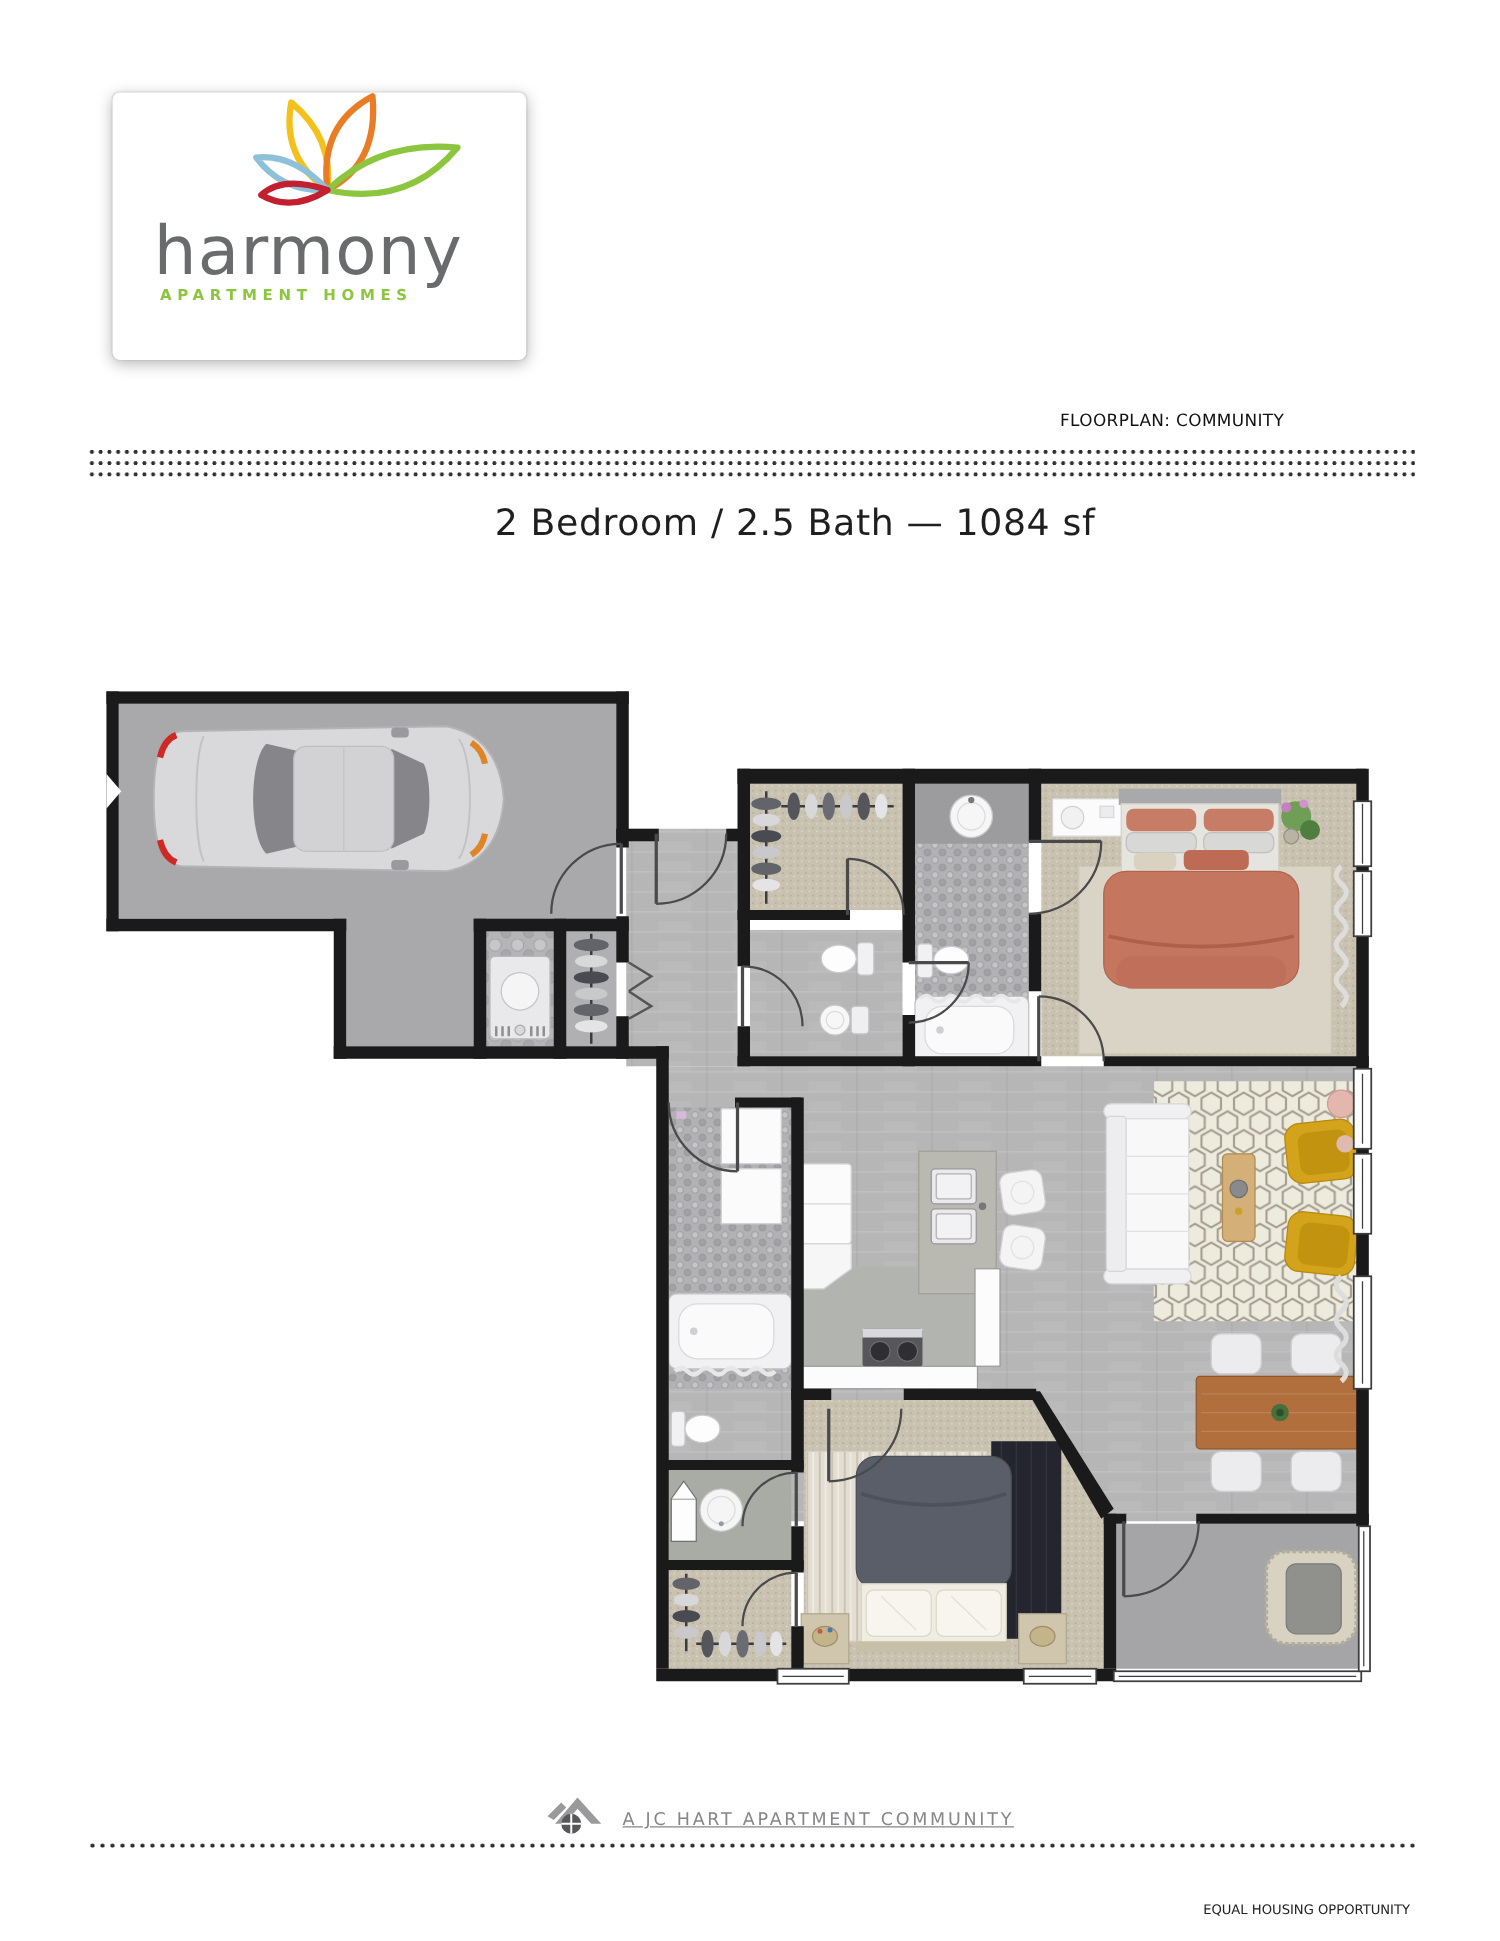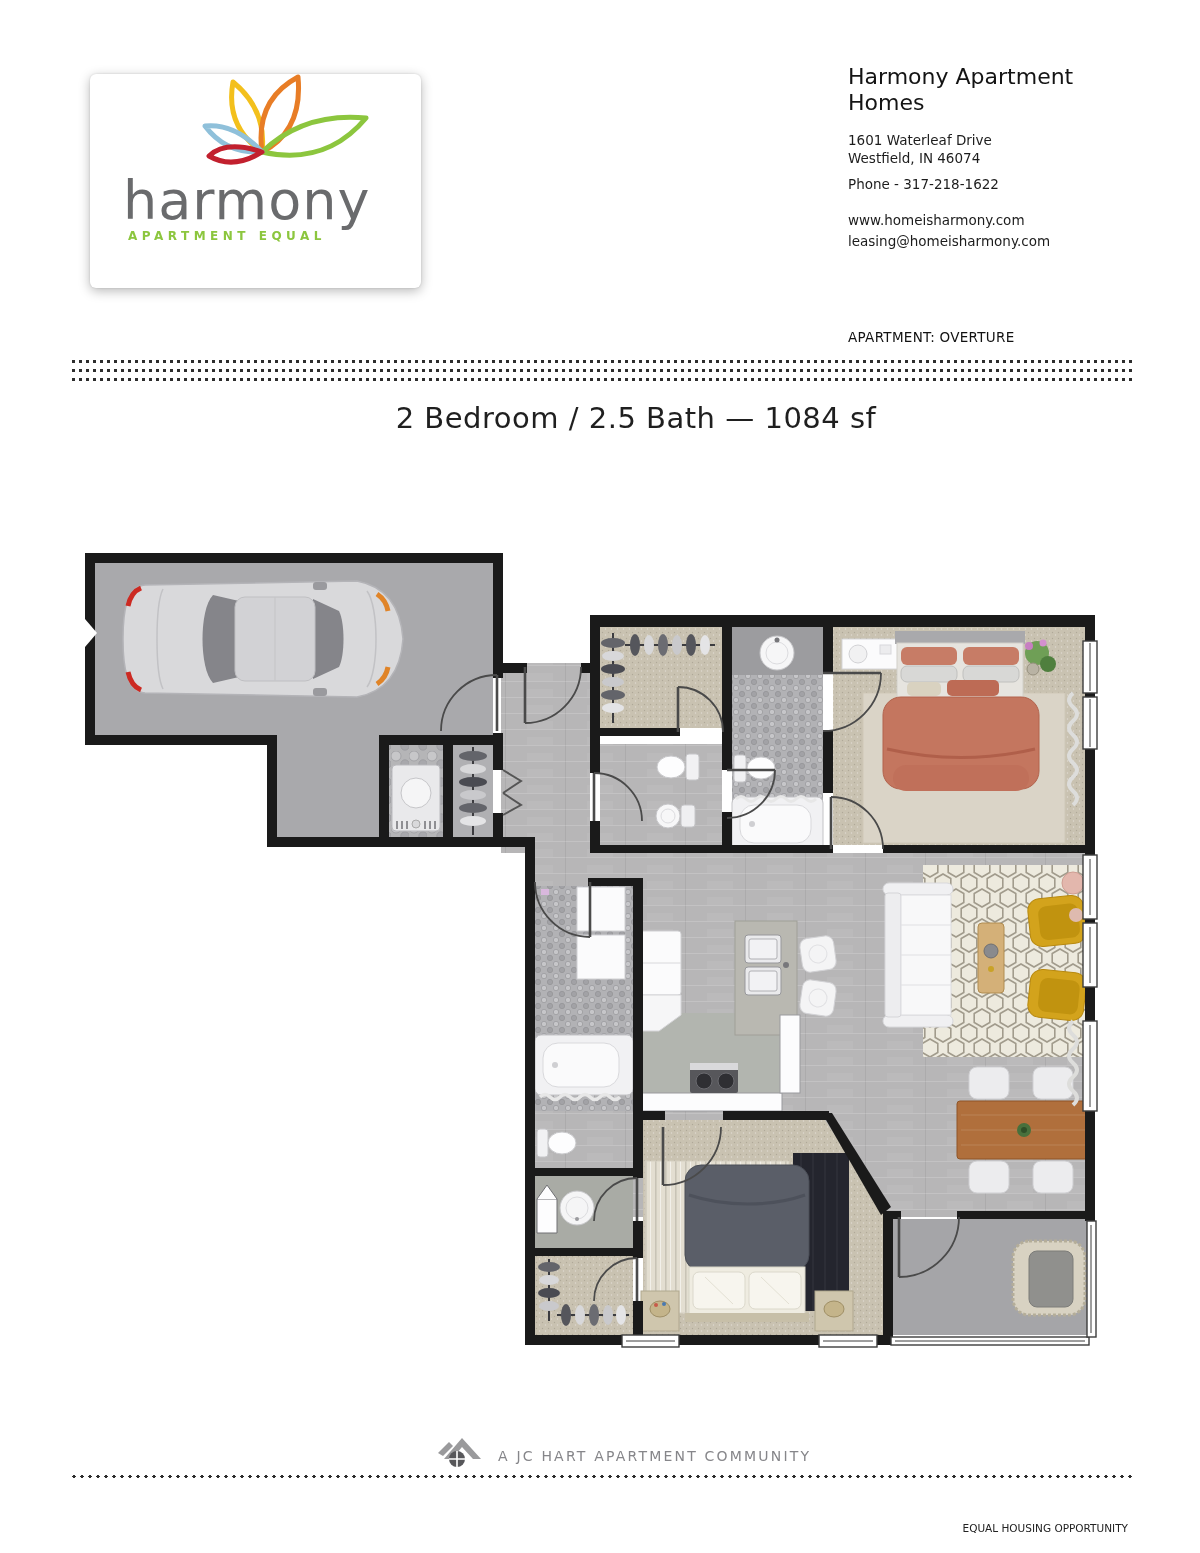--- a/index.html
+++ b/index.html
@@ -24,56 +24,44 @@
     background-image:radial-gradient(circle,#2d2d2d 1.5px,transparent 1.7px);
     background-size:7px 9px;background-position:0 2px;}
   .dots-line{position:absolute;left:70px;top:1473px;width:1062px;height:7px;
     background-image:radial-gradient(circle,#2d2d2d 1.5px,transparent 1.7px);
     background-size:8px 7px;}
   .sheet-title{position:absolute;left:0;top:401px;width:100%;text-align:center;
     font-size:29px;letter-spacing:.5px;color:#1f1f1f;padding-left:36px;}
   .plan-wrap{position:absolute;left:85px;top:553px;width:1030px;height:812px;}
   
   .footer-icon{position:absolute;left:436px;top:1435px;}
-  .community{position:absolute;left:498px;top:1448px;font-size:14px;letter-spacing:2.2px;color:#86868a;}
+  .community{position:absolute;left:498px;top:1448px;font-size:14px;letter-spacing:2.2px;color:#86868a;text-decoration:underline;}
   .eho{position:absolute;right:72px;top:1522px;font-size:10.5px;letter-spacing:0;color:#222;}
 </style>
 </head>
 <body>
 
 <div id="page">
 
   <div class="logo-card">
     <svg width="331" height="194" viewBox="0 0 331 194">
       <g fill="none" stroke-width="5" stroke-linejoin="round">
         <path d="M172,78 Q135,52 143,8 Q177,36 172,78 Z" stroke="#f3c01c"></path>
         <path d="M172,78 Q165,26 208,3 Q213,57 172,78 Z" stroke="#e87d26"></path>
         <path d="M172,78 Q214,38 276,44 Q236,92 172,78 Z" stroke="#8cc63e"></path>
         <path d="M172,78 Q145,49 115,52 Q136,80 172,78 Z" stroke="#8fc0da"></path>
         <path d="M172,78 Q136,66 119,82 Q143,96 172,78 Z" stroke="#c2202e"></path>
       </g>
     </svg>
     <div class="brand-word">harmony</div>
-    <div class="brand-tag">APARTMENT EQUAL</div>
+    <div class="brand-tag">APARTMENT HOMES</div>
   </div>
 
-  <div class="contact">
-    <div class="company">Harmony Apartment Homes</div>
-    <div class="addr">
-      <div>1601 Waterleaf Drive</div>
-      <div>Westfield, IN 46074</div>
-    </div>
-    <div class="phone">Phone - 317-218-1622</div>
-    <div class="links">
-      <div>www.homeisharmony.com</div>
-      <div>leasing@homeisharmony.com</div>
-    </div>
-  </div>
-
-  <div class="fp-label">APARTMENT: OVERTURE</div>
+
+  <div class="fp-label">FLOORPLAN: COMMUNITY</div>
   <div class="dots-band"></div>
   <div class="sheet-title">2 Bedroom / 2.5 Bath — 1084 sf</div>
 
   <div class="plan-wrap">
   <svg width="1030" height="812" viewBox="0 0 1030 812">
     <defs>
       <pattern id="pw" width="60" height="16" patternUnits="userSpaceOnUse">
         <rect width="60" height="16" fill="#b7b6b7"></rect>
         <rect width="60" height="1" fill="rgba(255,255,255,.16)"></rect>
         <rect width="1" height="16" fill="rgba(0,0,0,.06)"></rect>

